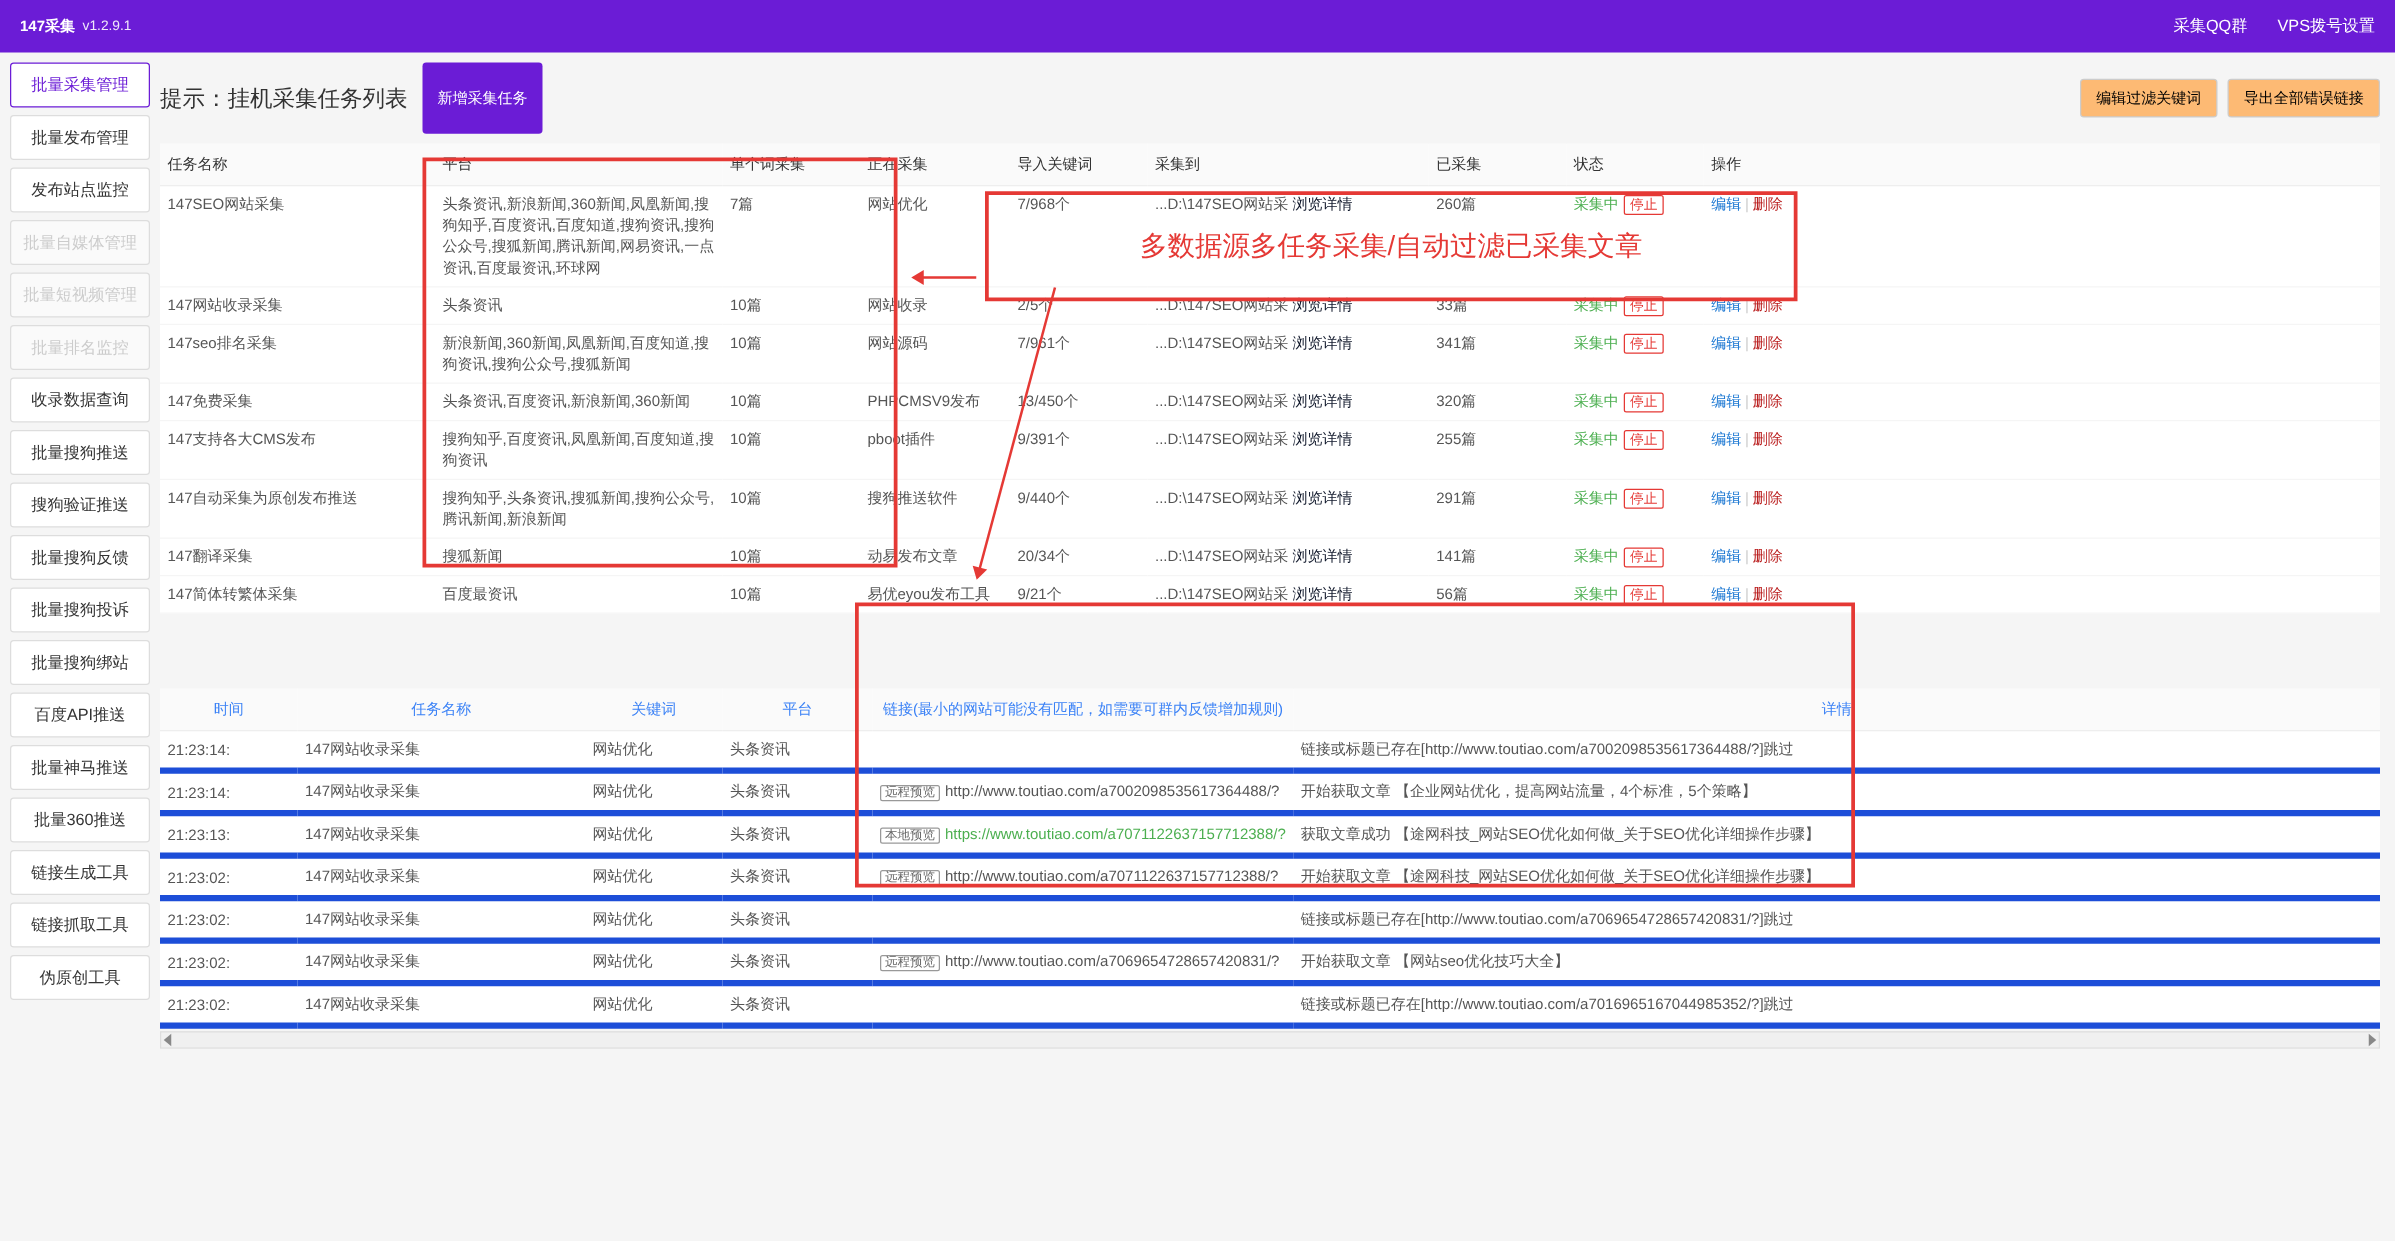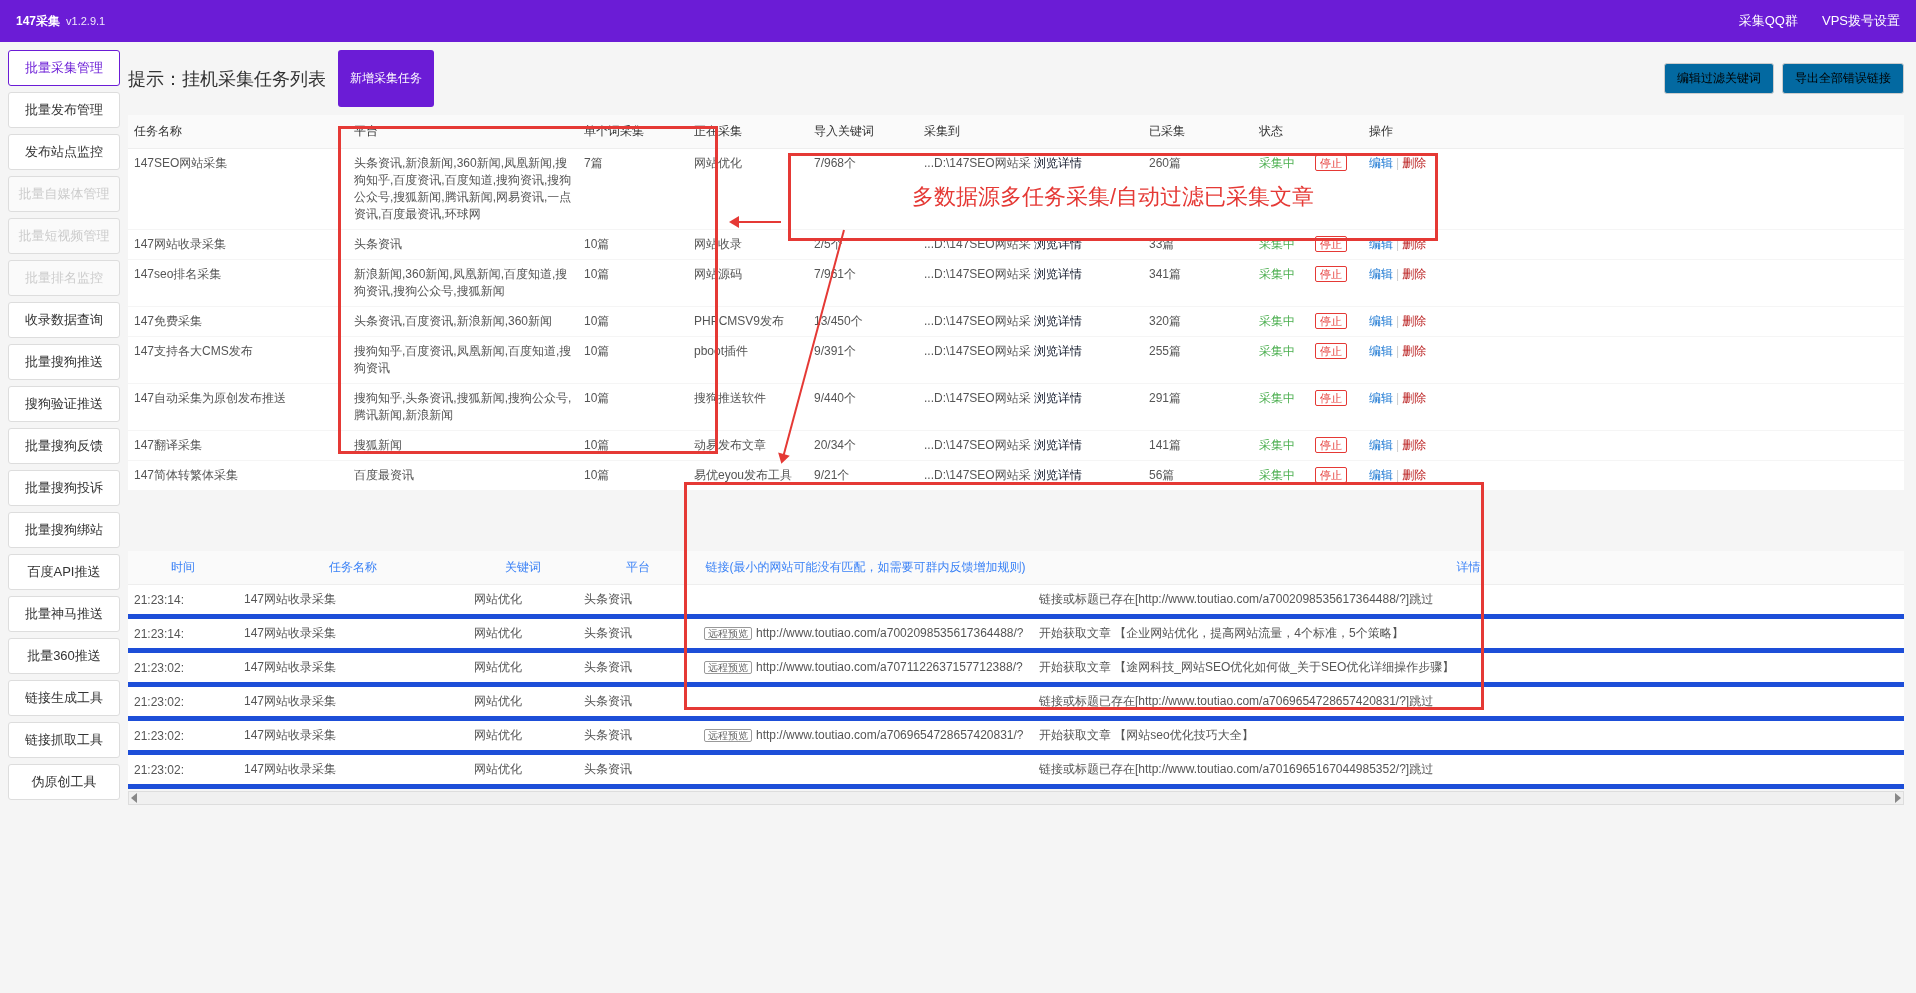--- a/index.html
+++ b/index.html
@@ -16,29 +16,29 @@
     .sidebar { width: 128px; padding: 8px; display: flex; flex-direction: column; gap: 6px; }
     .sidebar-item { background: #fff; border: 1px solid #ddd; border-radius: 3px; padding: 8px 4px; text-align: center; font-size: 13px; cursor: pointer; color: #333; }
     .sidebar-item.active { color: #6b1cd6; border-color: #6b1cd6; }
     .sidebar-item.disabled { color: #ccc; background: #fafafa; }
     
     .content { flex: 1; padding: 8px 12px 0 0; position: relative; }
     
     .panel-header { display: flex; align-items: center; gap: 12px; margin-bottom: 8px; }
     .panel-title { font-size: 18px; }
     .btn-primary { background: #6b1cd6; color: #fff; border: none; padding: 20px 12px; border-radius: 3px; font-size: 12px; cursor: pointer; }
-    .btn-outline { background: #0369a1; border: 1px solid #ccc; padding: 6px 12px; border-radius: 3px; font-size: 12px; cursor: pointer; }
+    .btn-outline { background: #fdba74; border: 1px solid #ccc; padding: 6px 12px; border-radius: 3px; font-size: 12px; cursor: pointer; }
     .header-btns { margin-left: auto; display: flex; gap: 8px; }
     
     .task-table { width: 100%; border-collapse: collapse; background: #fff; }
     .task-table th { text-align: left; padding: 8px 6px; font-size: 12px; font-weight: normal; color: #333; background: #fafafa; border-bottom: 1px solid #eee; }
     .task-table td { padding: 6px; font-size: 12px; color: #555; vertical-align: top; border-bottom: 1px solid #f5f5f5; }
     .link-green { color: #0f172a; cursor: pointer; }
     .status-green { color: #4caf50; }
-    .btn-stop { color: #e53935; border: 1px solid #e53935; padding: 1px 4px; font-size: 11px; cursor: pointer; margin-left: 20px; border-radius: 2px; }
+    .btn-stop { color: #e53935; border: 1px solid #e53935; padding: 1px 4px; font-size: 11px; cursor: pointer; margin-left: 4px; border-radius: 2px; }
     .op-edit { color: #1976d2; cursor: pointer; }
     .op-delete { color: #b91c1c; cursor: pointer; }
     .op-sep { color: #ccc; margin: 0 3px; }
     
     .overlay-box1 { position: absolute; border: 3px solid #e53935; left: 210px; top: 84px; width: 380px; height: 328px; pointer-events: none; }
     .overlay-box2 { position: absolute; border: 3px solid #e53935; left: 660px; top: 111px; width: 650px; height: 88px; text-align: center; font-size: 22px; color: #e53935; display: flex; align-items: center; justify-content: center; font-weight: 500; pointer-events: none; }
     .overlay-box3 { position: absolute; border: 3px solid #e53935; left: 556px; top: 440px; width: 800px; height: 228px; pointer-events: none; }
     .arrow1 { position: absolute; left: 603px; top: 170px; width: 60px; height: 20px; pointer-events: none; }
     .arrow1::before { content: ""; position: absolute; top: 9px; left: 0; width: 50px; height: 2px; background: #e53935; }
     .arrow1::after { content: ""; position: absolute; left: -2px; top: 4px; border-right: 10px solid #e53935; border-top: 6px solid transparent; border-bottom: 6px solid transparent; }
@@ -256,20 +256,28 @@
           </tr>
           <tr>
             <td>21:23:14:</td>
             <td>147网站收录采集</td>
             <td>网站优化</td>
             <td>头条资讯</td>
             <td><span class="badge">远程预览</span><span class="">http://www.toutiao.com/a7002098535617364488/?</span></td>
             <td>开始获取文章 【企业网站优化，提高网站流量，4个标准，5个策略】</td>
           </tr>
           <tr>
+            <td>21:23:13:</td>
+            <td>147网站收录采集</td>
+            <td>网站优化</td>
+            <td>头条资讯</td>
+            <td><span class="badge">本地预览</span><span class="url-green">https://www.toutiao.com/a7071122637157712388/?</span></td>
+            <td>获取文章成功 【途网科技_网站SEO优化如何做_关于SEO优化详细操作步骤】</td>
+          </tr>
+          <tr>
             <td>21:23:02:</td>
             <td>147网站收录采集</td>
             <td>网站优化</td>
             <td>头条资讯</td>
             <td><span class="badge">远程预览</span><span class="">http://www.toutiao.com/a7071122637157712388/?</span></td>
             <td>开始获取文章 【途网科技_网站SEO优化如何做_关于SEO优化详细操作步骤】</td>
           </tr>
           <tr>
             <td>21:23:02:</td>
             <td>147网站收录采集</td>

